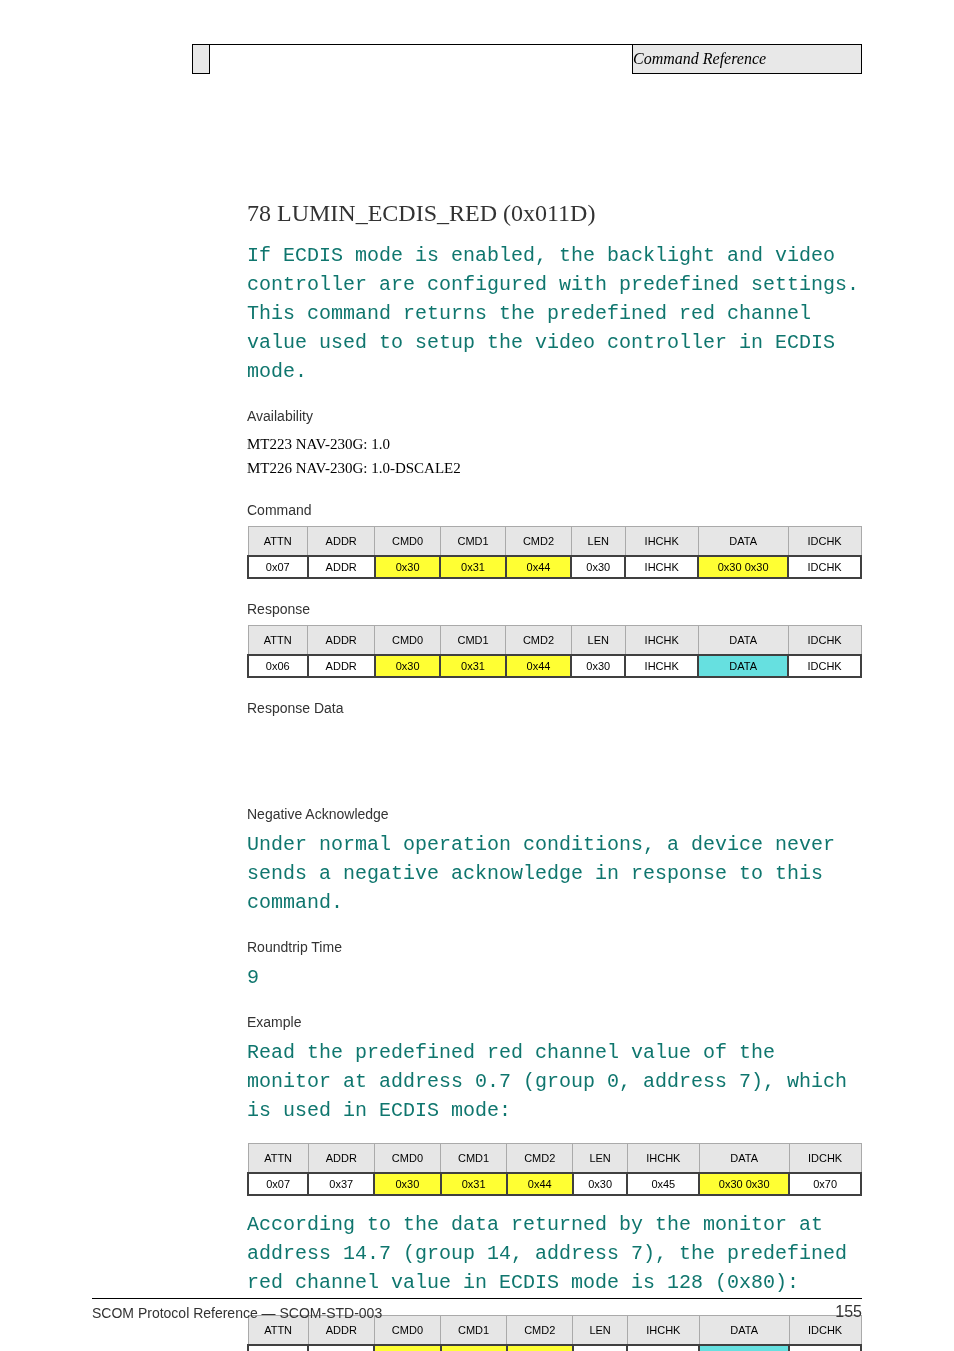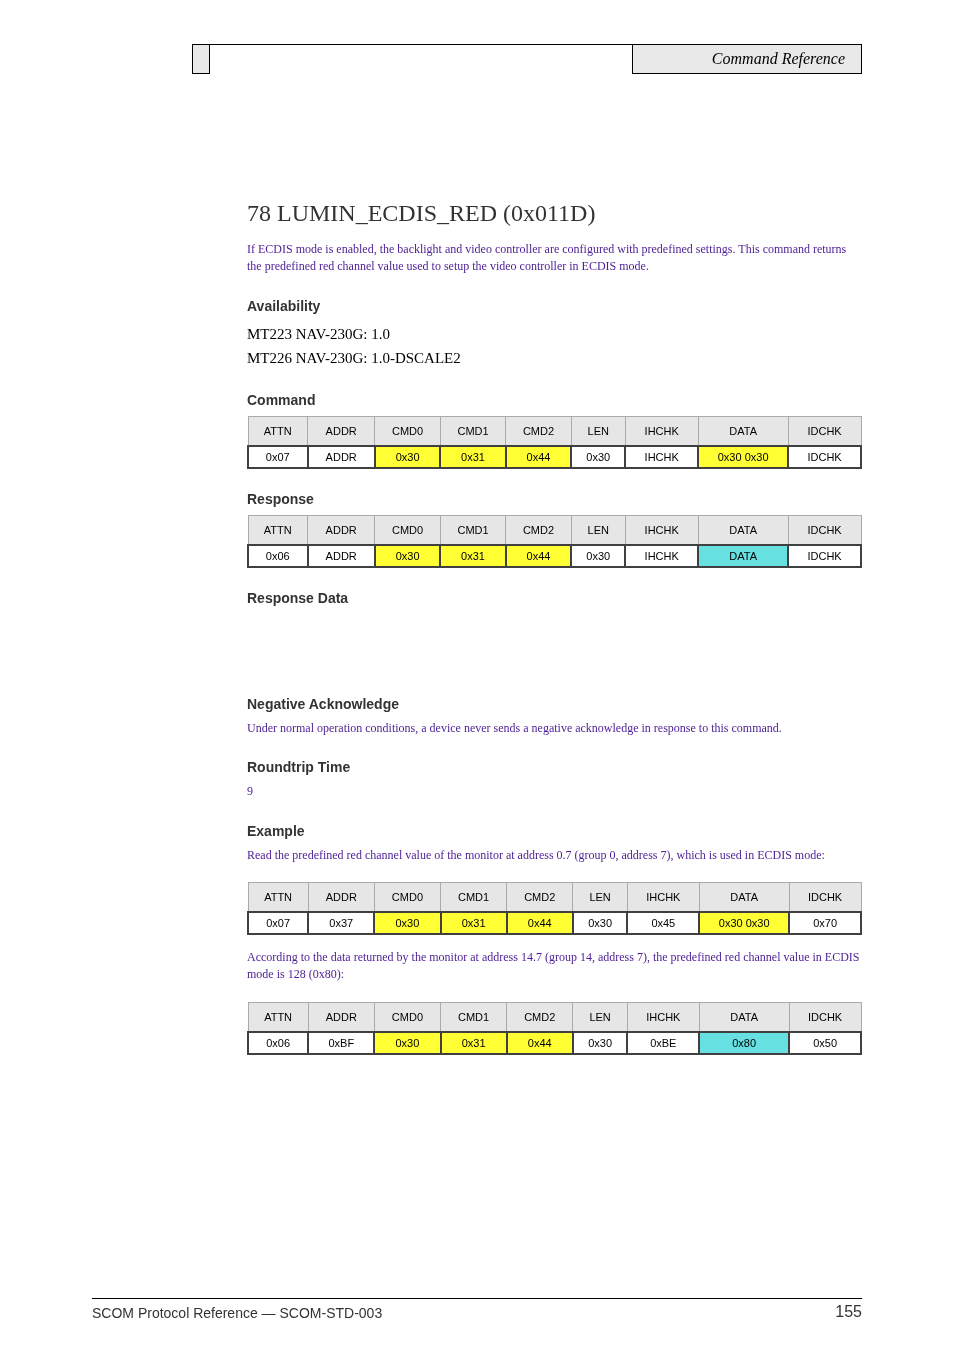--- a/index.html
+++ b/index.html
@@ -21,21 +21,20 @@
   .header-box {
     position: absolute;
     top: 44px;
     right: 92px;
     width: 230px;
     height: 30px;
     border: 1px solid #000;
     background: #e8e8e8;
     display: flex;
     align-items: center;
-    justify-content: flex-end;
     padding-right: 16px;
     font-style: italic;
     font-size: 16px;
   }
   .header-stub {
     position: absolute;
     top: 44px;
     left: 192px;
     width: 18px;
     height: 30px;
@@ -49,29 +48,30 @@
     right: 92px;
   }
   .section-title {
     font-family: Georgia, serif;
     font-size: 24px;
     font-weight: normal;
     margin-bottom: 14px;
     color: #333;
   }
   .body-text {
-    font-size: 12px;
+    font-size: 20px;
     line-height: 1.45;
     margin-bottom: 18px;
-    color: #4c1d95;
+    color: #0f766e;
+    font-family: Liberation Mono, monospace;
   }
   .subhead {
     font-family: Arial, Helvetica, sans-serif;
     font-size: 14px;
-    font-weight: bold;
+    font-weight: normal;
     margin-top: 22px;
     margin-bottom: 8px;
     color: #333;
   }
   .mono-line {
     font-size: 15px;
     line-height: 1.6;
   }
   table.proto {
     border-collapse: collapse;

